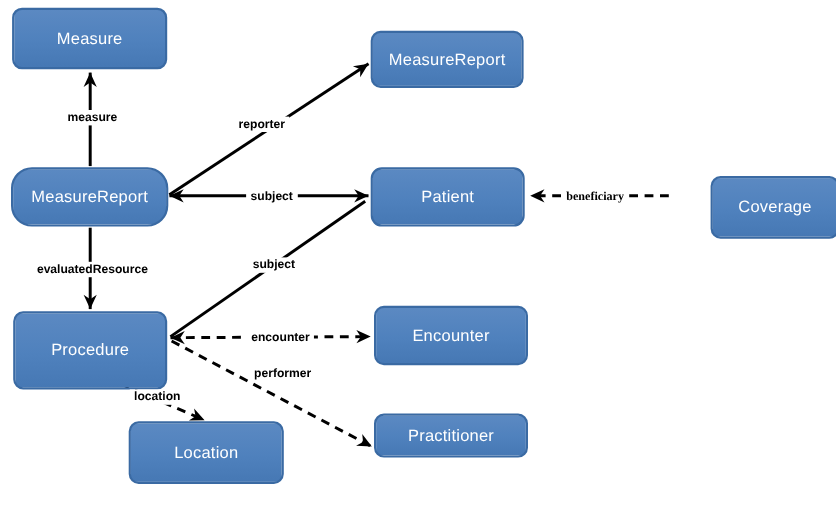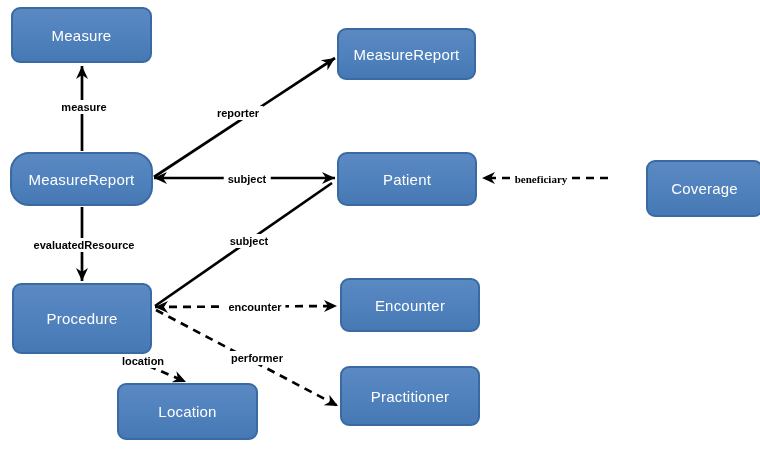--- a/index.html
+++ b/index.html
@@ -59,28 +59,28 @@
       <polyline points="608,178 482,178" fill="none" stroke="#000000" stroke-width="2.7" stroke-dasharray="8 6"></polyline>
       <path d="M0 0 L-13 -6 L-9 0 L-13 6 Z" transform="translate(482 178) rotate(180)" fill="#000000"></path>
     </svg>
   <div id="nodes-layer">
       <div class="node" style="left: 11px; top: 7px; width: 141px; height: 56px;">Measure</div>
       <div class="node" style="left: 10px; top: 152px; width: 143px; height: 54px; border-radius: 19px;">MeasureReport</div>
       <div class="node" style="left: 12px; top: 283px; width: 140px; height: 71px;">Procedure</div>
       <div class="node" style="left: 337px; top: 28px; width: 139px; height: 52px;">MeasureReport</div>
       <div class="node" style="left: 337px; top: 152px; width: 140px; height: 54px; border-radius: 10px;">Patient</div>
       <div class="node" style="left: 340px; top: 278px; width: 140px; height: 54px;">Encounter</div>
-      <div class="node" style="left: 340px; top: 366px; width: 140px; height: 60px;">Practitioner</div>
+      <div class="node" style="left: 340px; top: 376px; width: 140px; height: 40px;">Practitioner</div>
       <div class="node" style="left: 117px; top: 383px; width: 141px; height: 57px;">Location</div>
       <div class="node" style="left: 610px; top: 160px; width: 117px; height: 57px; margin-left: 36px;">Coverage</div>
     </div>
   <div id="labels-layer">
       <div class="edge-label" style="left: 84px; top: 107px;">measure</div>
       <div class="edge-label" style="left: 238px; top: 113px;">reporter</div>
       <div class="edge-label" style="left: 247px; top: 179px;">subject</div>
       <div class="edge-label" style="left: 84px; top: 245px;">evaluatedResource</div>
       <div class="edge-label" style="left: 249px; top: 241px;">subject</div>
       <div class="edge-label" style="left: 255px; top: 307px;">encounter</div>
-      <div class="edge-label" style="left: 257px; top: 358px;">performer</div>
+      <div class="edge-label" style="left: 257px; top: 340px;">performer</div>
       <div class="edge-label" style="left: 143px; top: 361px;">location</div>
       <div class="edge-label" style="left: 541px; top: 179px; font-family: Liberation Serif, serif;">beneficiary</div>
     </div>
 </div>
 
 </body></html>

